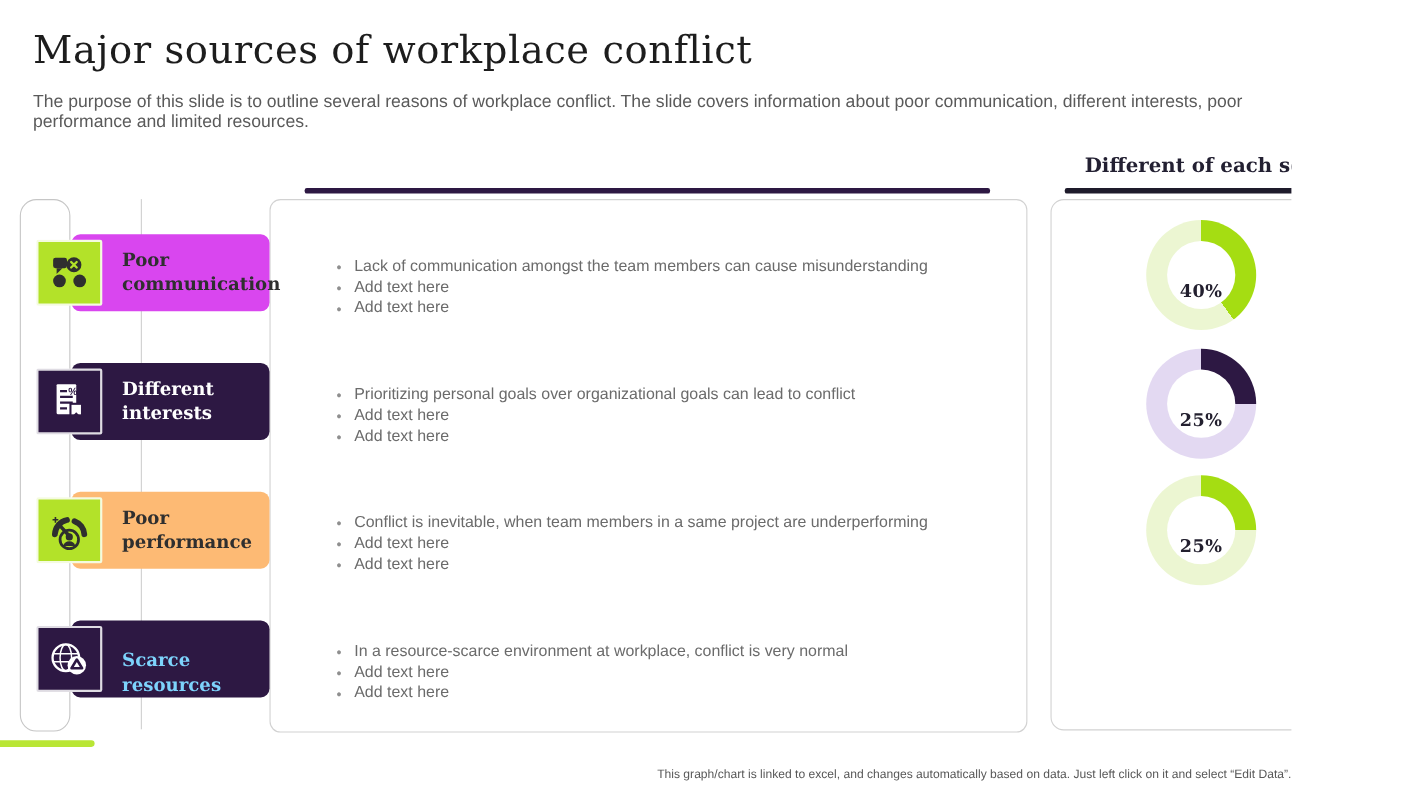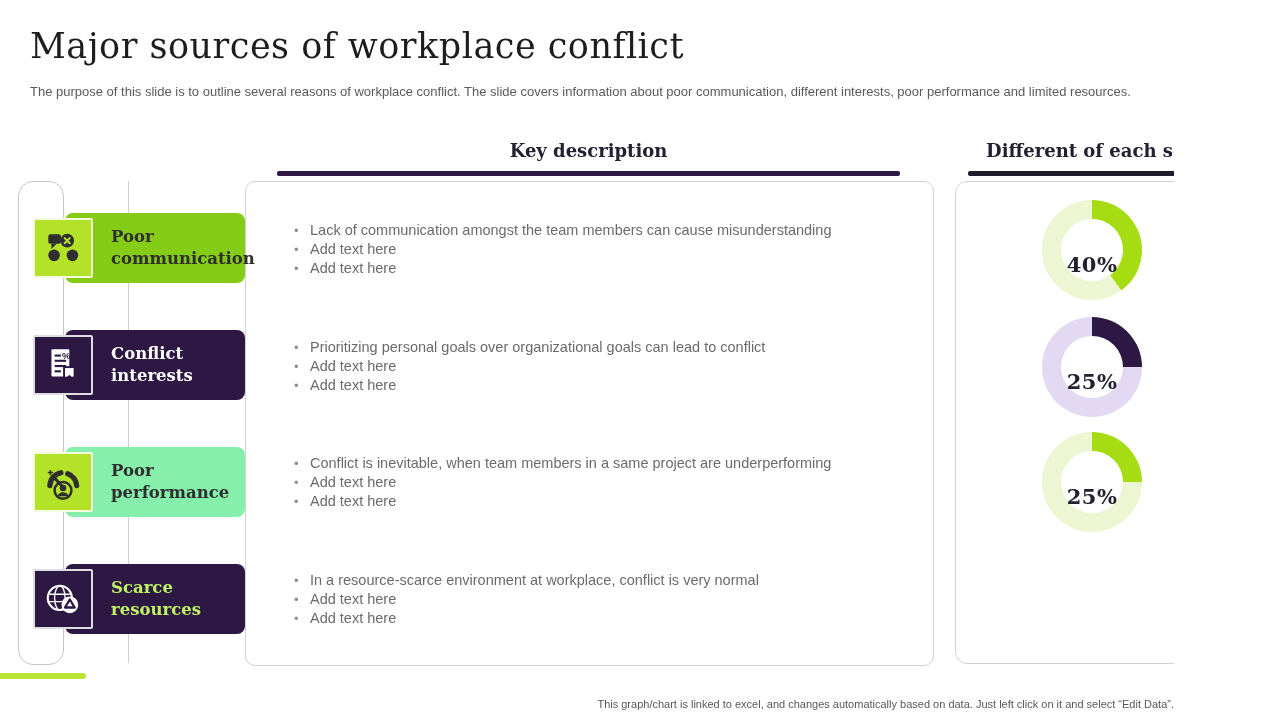--- a/index.html
+++ b/index.html
@@ -2,21 +2,21 @@
 <html><head>
 <meta charset="utf-8">
 <style>
   html,body{margin:0;padding:0;background:#ffffff;}
   .slide{position:relative;width:1174px;height:720px;background:#ffffff;overflow:hidden;
          font-family:"Liberation Sans",sans-serif;}
 
   .title{position:absolute;left:30px;top:26px;font-family:"DejaVu Serif",serif;
          font-size:35px;font-weight:500;color:#1d1d1d;letter-spacing:.5px;margin:0;}
   .subtitle{position:absolute;left:30px;top:84px;width:1120px;margin:0;
-            font-size:13px;color:#5a5a5a;}
+            font-size:16px;color:#5a5a5a;}
 
   .col-header{position:absolute;top:140px;text-align:center;font-family:"DejaVu Serif",serif;
               font-size:18px;font-weight:bold;color:#232032;}
   .desc-header{left:277px;width:623px;}
   .weight-header{left:962px;width:292px;}
   .underline{position:absolute;top:171px;height:5px;border-radius:2px;}
   .desc-underline{left:277px;width:623px;}
   .weight-underline{left:968px;width:280px;}
 
   .rail{position:absolute;left:18px;top:181px;width:44px;height:482px;
@@ -32,55 +32,54 @@
         display:flex;align-items:center;padding-left:46px;padding-right:6px;box-sizing:border-box;}
   .card-label{font-family:"DejaVu Serif",serif;font-size:16.5px;font-weight:bold;line-height:1.35;}
   .card.r0{top:213px}.card.r1{top:330px}.card.r2{top:447px}.card.r3{top:564px}
 
   .iconbox{--bg:#b3e229;position:absolute;left:33px;width:60px;height:60px;z-index:3;
            border:2px solid rgba(255,255,255,.85);border-radius:2px;box-sizing:border-box;
            display:flex;align-items:center;justify-content:center;}
   .iconbox.r0{top:218px}.iconbox.r1{top:335px}.iconbox.r2{top:452px}.iconbox.r3{top:569px}
   .iconbox svg{width:42px;height:42px;}
 
-  .bullets{position:absolute;left:292px;width:615px;margin:0;padding:0;list-style:none;z-index:2;}
+  .bullets{position:absolute;left:292px;width:615px;margin:12px;padding:0;list-style:none;z-index:2;}
   .bullets.r0{top:221px}.bullets.r1{top:338px}.bullets.r2{top:454px}.bullets.r3{top:571px}
   .bullets li{position:relative;padding-left:18px;font-size:14.5px;color:#6b6b6b;line-height:19px;}
   .bullets li::before{content:"•";position:absolute;left:2px;top:0;color:#8f8f8f;font-size:13px;}
 
   .donut{position:absolute;left:1042px;width:100px;height:100px;border-radius:50%;z-index:2;
          display:flex;align-items:center;justify-content:center;}
   .donut.r0{top:200px}.donut.r1{top:317px}.donut.r2{top:432px}.donut.r3{top:550px}
   .hole{width:62px;height:62px;border-radius:50%;background:#fff;
         display:flex;align-items:center;justify-content:center;}
-  .pct{font-family:"DejaVu Serif",serif;font-size:21px;font-weight:bold;color:#23202f;letter-spacing:.5px;margin-top:28px;}
+  .pct{font-family:"DejaVu Serif",serif;font-size:16px;font-weight:bold;color:#23202f;letter-spacing:.5px;margin-top:28px;}
 
   .accent{position:absolute;left:0;top:673px;width:86px;height:6px;border-radius:0 3px 3px 0;}
   .footer{position:absolute;left:0;top:698px;width:100%;margin:0;text-align:right;
           font-size:11px;color:#585858;}
 </style>
 </head>
 <body>
 
 <div class="slide">
 
   <h1 class="title">Major sources of workplace conflict</h1>
   <p class="subtitle">The purpose of this slide is to outline several reasons of workplace conflict. The slide covers information about poor communication, different interests, poor performance and limited resources.</p>
 
-  <div class="col-header desc-header">Key description</div>
   <div class="underline desc-underline" style="background: rgb(45, 24, 67);"></div>
   <div class="col-header weight-header">Different of each source</div>
   <div class="underline weight-underline" style="background: rgb(30, 27, 43);"></div>
 
   <div class="rail"></div>
   <div class="connector"></div>
   <div class="panel desc-panel"></div>
   <div class="panel weight-panel"></div>
 
-  <div class="card r0" style="background: #84cc16; color: rgb(47, 47, 47); --bg: #b3e229;">
+  <div class="card r0" style="background: #d946ef; color: rgb(47, 47, 47); --bg: #b3e229;">
     <span class="card-label">Poor communication</span>
   </div>
   <div class="iconbox r0" style="background: rgb(179, 226, 41); color: rgb(47, 47, 47); --bg: #b3e229;">
     <svg viewBox="0 0 40 40">
       <g fill="currentColor">
         <rect x="6" y="7" width="12" height="9" rx="2"></rect>
         <path d="M9 16 v5 l5 -5 z"></path>
         <circle cx="11.5" cy="27" r="5.5"></circle>
         <circle cx="29" cy="27" r="5.5"></circle>
         <circle cx="24" cy="13" r="6.5"></circle>
@@ -93,21 +92,21 @@
     <li>Add text here</li>
     <li>Add text here</li>
   </ul>
   <div class="donut r0" style="background: conic-gradient(rgb(165, 221, 18) 0deg, rgb(165, 221, 18) 40%, rgb(236, 246, 210) 40%, rgb(236, 246, 210) 100%);">
     <div class="hole">
       <span class="pct">40%</span>
     </div>
   </div>
 
   <div class="card r1" style="background: rgb(45, 24, 67); color: rgb(255, 255, 255); --bg: #2d1843;">
-    <span class="card-label">Conflict interests</span>
+    <span class="card-label">Different interests</span>
   </div>
   <div class="iconbox r1" style="background: rgb(45, 24, 67); color: rgb(255, 255, 255); --bg: #2d1843;">
     <svg viewBox="0 0 40 40">
       <rect x="9" y="5" width="17" height="26" rx="1" fill="currentColor"></rect>
       <g fill="none" style="stroke:var(--bg)" stroke-width="2">
         <path d="M12 11 h6"></path>
           <path d="M12 16 h11"></path>
           <path d="M12 21 h11"></path>
           <path d="M12 26 h6"></path>
       </g>
@@ -120,21 +119,21 @@
     <li>Prioritizing personal goals over organizational goals can lead to conflict</li>
     <li>Add text here</li>
     <li>Add text here</li>
   </ul>
   <div class="donut r1" style="background: conic-gradient(rgb(45, 24, 67) 0deg, rgb(45, 24, 67) 25%, rgb(227, 217, 242) 25%, rgb(227, 217, 242) 100%);">
     <div class="hole">
       <span class="pct">25%</span>
     </div>
   </div>
 
-  <div class="card r2" style="background: #86efac; color: rgb(47, 47, 47); --bg: #b3e229;">
+  <div class="card r2" style="background: #fdba74; color: rgb(47, 47, 47); --bg: #b3e229;">
     <span class="card-label">Poor performance</span>
   </div>
   <div class="iconbox r2" style="background: rgb(179, 226, 41); color: rgb(47, 47, 47); --bg: #b3e229;">
     <svg viewBox="0 0 40 40">
       <path d="M7.5 23.5 A13 13 0 0 1 18 11.2" fill="none" stroke="currentColor" stroke-width="5" stroke-linecap="round"></path>
       <path d="M24.5 12.2 A13 13 0 0 1 33 23.5" fill="none" stroke="currentColor" stroke-width="5" stroke-linecap="round"></path>
       <path d="M20 25 L10.5 14.5" stroke="currentColor" stroke-width="3" stroke-linecap="round"></path>
       <path d="M8 8.5 v5 M5.5 11 h5" stroke="currentColor" stroke-width="1.4"></path>
       <circle cx="20" cy="28" r="8" fill="none" stroke="currentColor" stroke-width="2.4"></circle>
       <circle cx="20" cy="25.8" r="3.1" fill="currentColor"></circle>
@@ -145,21 +144,21 @@
     <li>Conflict is inevitable, when team members in a same project are underperforming</li>
     <li>Add text here</li>
     <li>Add text here</li>
   </ul>
   <div class="donut r2" style="background: conic-gradient(rgb(165, 221, 18) 0deg, rgb(165, 221, 18) 25%, rgb(236, 246, 210) 25%, rgb(236, 246, 210) 100%);">
     <div class="hole">
       <span class="pct">25%</span>
     </div>
   </div>
 
-  <div class="card r3" style="background: rgb(45, 24, 67); color: #bef264; --bg: #2d1843;">
+  <div class="card r3" style="background: rgb(45, 24, 67); color: #7dd3fc; align-items: flex-end; --bg: #2d1843;">
     <span class="card-label">Scarce resources</span>
   </div>
   <div class="iconbox r3" style="background: rgb(45, 24, 67); color: rgb(255, 255, 255); --bg: #2d1843;">
     <svg viewBox="0 0 40 40">
       <circle cx="17" cy="19" r="11.5" fill="none" stroke="currentColor" stroke-width="2"></circle>
       <ellipse cx="17" cy="19" rx="5" ry="11.5" fill="none" stroke="currentColor" stroke-width="1.3"></ellipse>
       <path d="M6 15.5 h22 M6 22.5 h22" fill="none" stroke="currentColor" stroke-width="1.3"></path>
       <circle cx="26.5" cy="25.5" r="8" fill="currentColor"></circle>
       <path d="M26.5 20.5 l4.6 7.6 h-9.2 z" fill="none" style="stroke:var(--bg)" stroke-width="2.2" stroke-linejoin="round"></path>
     </svg>

